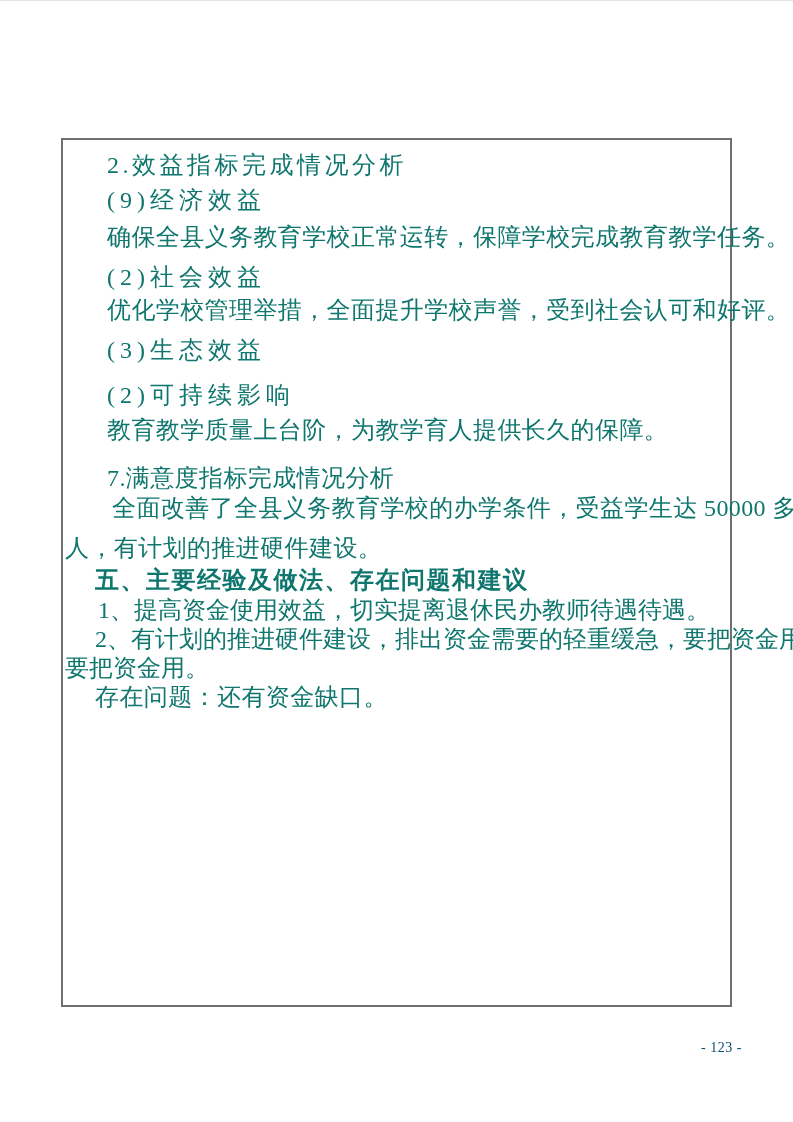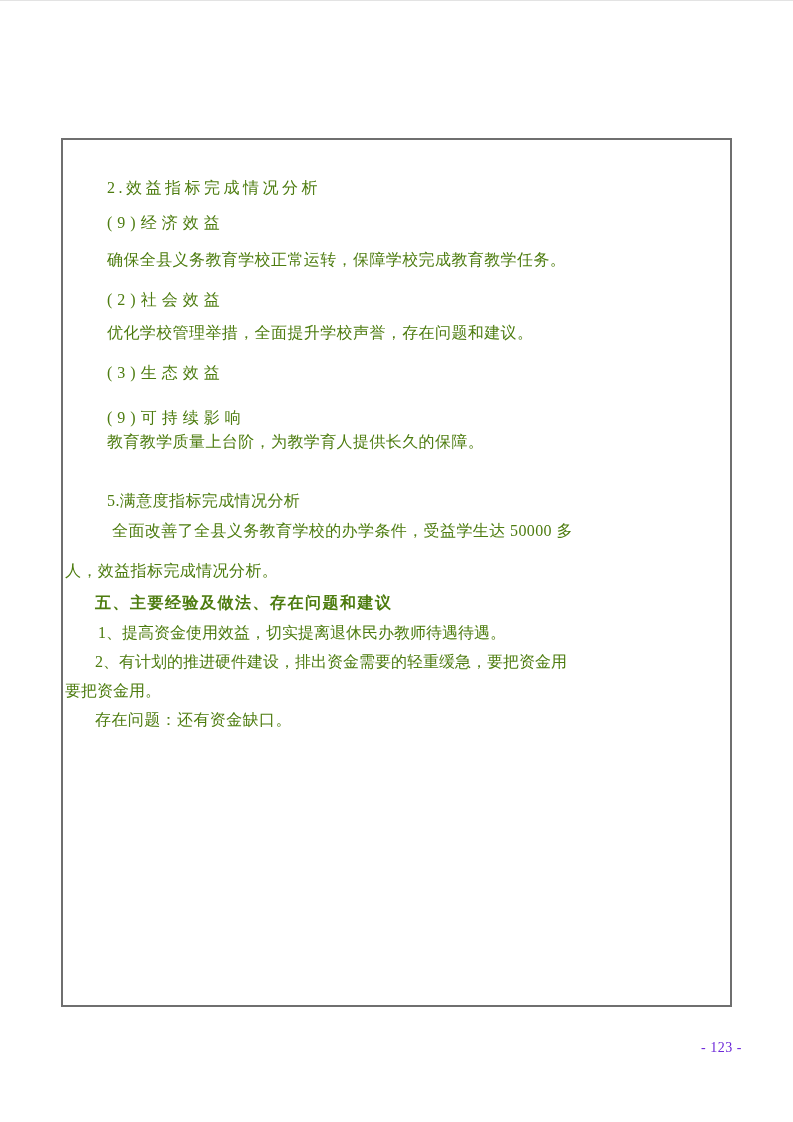--- a/index.html
+++ b/index.html
@@ -28,59 +28,58 @@
     left: 61px;
     top: 138px;
     width: 671px;
     height: 869px;
     box-sizing: border-box;
     border: 2px solid #6f6f6f;
     background: #ffffff;
   }
   .line {
     position: absolute;
-    font-size: 16px;
+    font-size: 24px;
     line-height: 27px;
     white-space: nowrap;
-    color: #4d7c0f;
-    margin-top: 22px;
+    color: #0f766e;
   }
   .ls-h1   { letter-spacing: 3.5px; }
   .ls-item { letter-spacing: 5px; }
   .ls-body { letter-spacing: 0.4px; }
   .ls-sub  { letter-spacing: 1.5px; font-weight: bold; }
   .ls-none { letter-spacing: 0; text-align: center; }
   .page-num {
     position: absolute;
     left: 701px;
     top: 1039px;
     font-size: 14px;
     line-height: 18px;
-    color: #6d28d9;
+    color: #0c4a6e;
     letter-spacing: 0.5px;
     white-space: nowrap;
   }
 </style>
 </head>
 <body>
 
 <div class="page-top-edge"></div>
 
 <div class="doc-box"></div>
 
 <div class="line ls-h1" style="left:107px; top:152px;">2.效益指标完成情况分析</div>
 <div class="line ls-item" style="left:107px; top:187px;">(9)经济效益</div>
 <div class="line ls-body" style="left:107px; top:224px;">确保全县义务教育学校正常运转，保障学校完成教育教学任务。</div>
 <div class="line ls-item" style="left:107px; top:264px;">(2)社会效益</div>
-<div class="line ls-body" style="left:107px; top:297px;">优化学校管理举措，全面提升学校声誉，存在问题和建议。</div>
+<div class="line ls-body" style="left:107px; top:297px;">优化学校管理举措，全面提升学校声誉，受到社会认可和好评。</div>
 <div class="line ls-item" style="left:107px; top:337px;">(3)生态效益</div>
-<div class="line ls-item" style="left:107px; top:382px;">(9)可持续影响</div>
-<div class="line ls-body" style="left:107px; top:406px;">教育教学质量上台阶，为教学育人提供长久的保障。</div>
-<div class="line ls-body" style="left:107px; top:465px;">5.满意度指标完成情况分析</div>
+<div class="line ls-item" style="left:107px; top:382px;">(2)可持续影响</div>
+<div class="line ls-body" style="left:107px; top:417px;">教育教学质量上台阶，为教学育人提供长久的保障。</div>
+<div class="line ls-body" style="left:107px; top:465px;">7.满意度指标完成情况分析</div>
 <div class="line ls-body" style="left:112px; top:495px;">全面改善了全县义务教育学校的办学条件，受益学生达 50000 多</div>
-<div class="line ls-body" style="left:65px;  top:535px;">人，效益指标完成情况分析。</div>
+<div class="line ls-body" style="left:65px;  top:535px;">人，有计划的推进硬件建设。</div>
 <div class="line ls-sub" style="left:95px;  top:567px;">五、主要经验及做法、存在问题和建议</div>
 <div class="line ls-none" style="left:98px;  top:597px;">1、提高资金使用效益，切实提离退休民办教师待遇待遇。</div>
 <div class="line ls-none" style="left:95px;  top:626px;">2、有计划的推进硬件建设，排出资金需要的轻重缓急，要把资金用</div>
 <div class="line ls-none" style="left:65px;  top:655px;">要把资金用。</div>
 <div class="line ls-body" style="left:95px;  top:684px;text-align:right;">存在问题：还有资金缺口。</div>
 
 <div class="page-num">- 123 -</div>
 
 </body></html>

